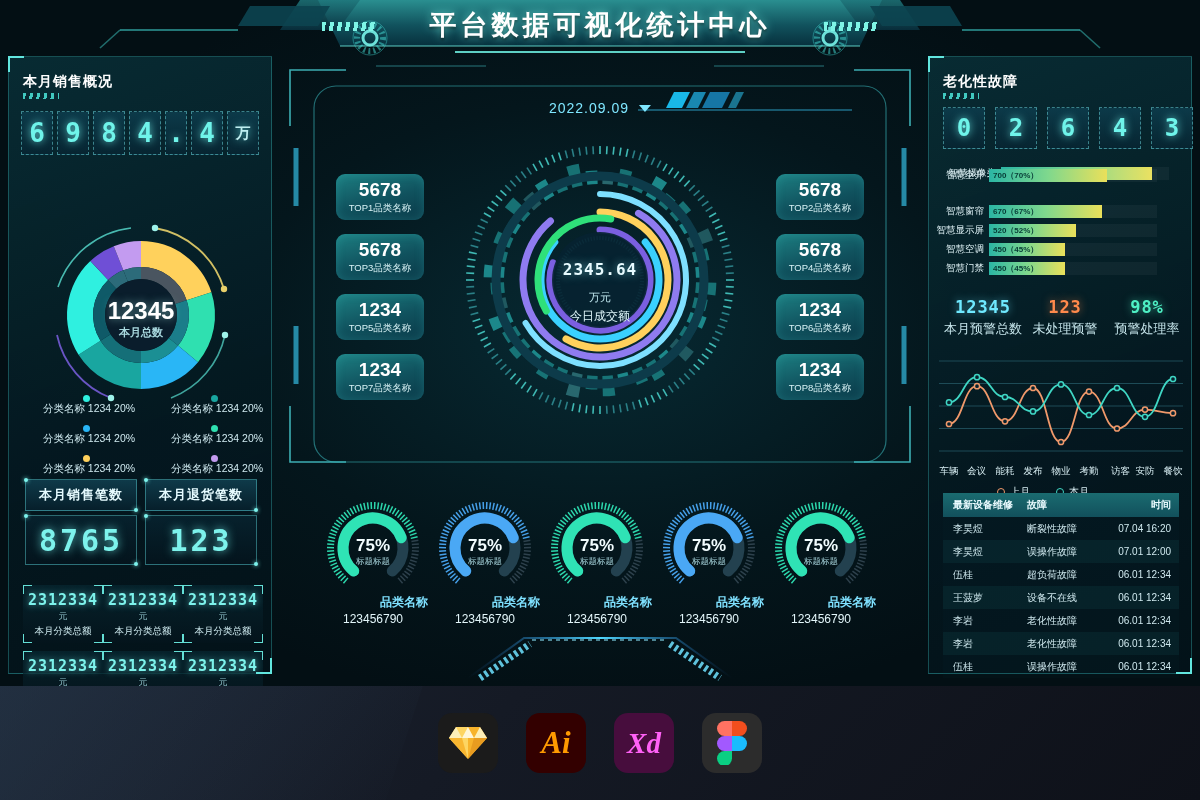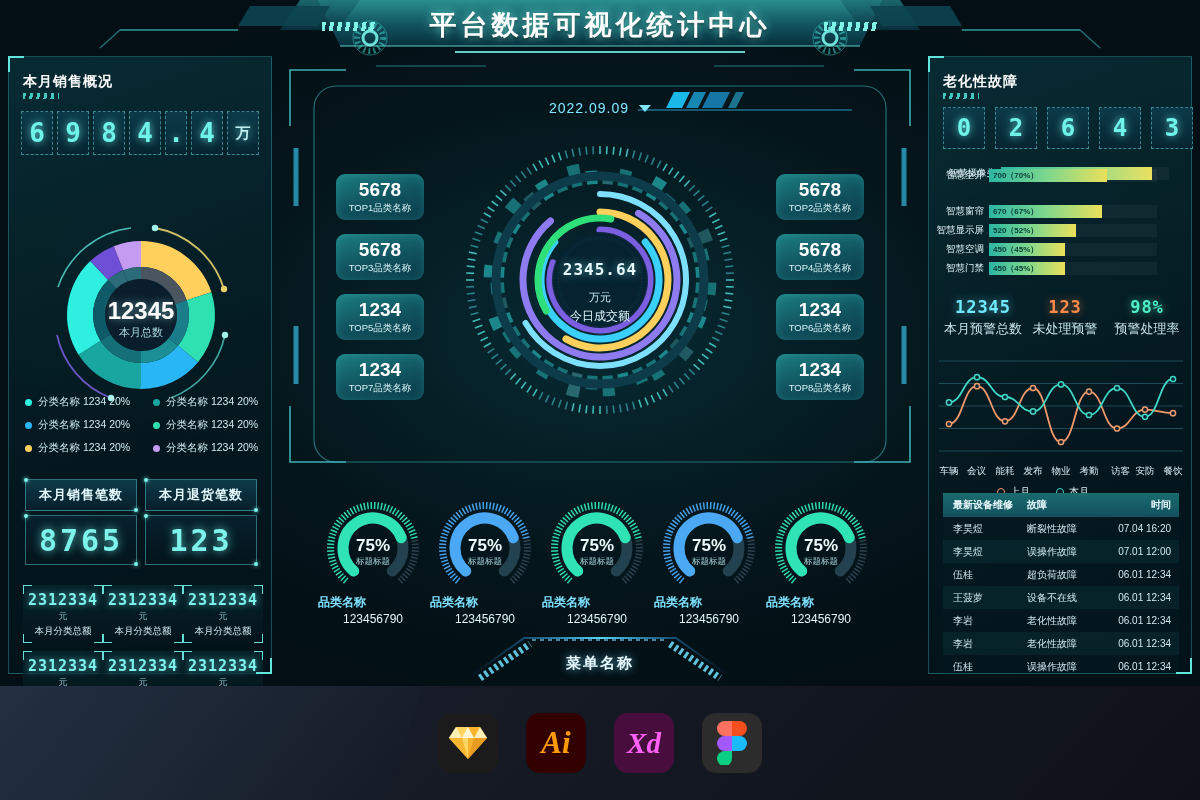--- a/index.html
+++ b/index.html
@@ -106,25 +106,25 @@
 
   
   .donut-wrap { position: absolute; }
   .donut-center-val {
     position: absolute; width: 100%; text-align: center;
     font-size: 24px; color: #fff; font-weight: 600;
     text-shadow: 0 0 8px rgba(180,255,250,.5);
   }
   .donut-center-lbl {
     position: absolute; width: 100%; text-align: center;
-    font-size: 11px; color: #a9d9df;
+    font-size: 11px; color: #a9d9df; font-weight: bold;
   }
 
   .legend { position: absolute; display: grid; grid-template-columns: 128px 128px; row-gap: 9px; }
-  .legend-item { display: flex; align-items: center; font-size: 10.5px; color: #cfe9ef; }
+  .legend-item { display: flex; align-items: center; font-size: 10.5px; color: #cfe9ef; flex-direction: column; }
   .legend-dot { width: 7px; height: 7px; border-radius: 50%; margin-right: 6px; flex: none; }
 
   
   .lbl-box {
     position: absolute;
     background: linear-gradient(180deg, rgba(16,62,78,.9), rgba(7,32,44,.9));
     border: 1px solid rgba(90,210,215,.45);
     display: flex; align-items: center; justify-content: center;
     font-size: 13px; color: #e6fbff; font-weight: bold; letter-spacing: 1px;
   }
@@ -190,21 +190,21 @@
     font-size: 16px; font-weight: bold; color: #e8fbff;
     text-shadow: 0 0 10px rgba(140,250,255,.6); letter-spacing: 1px;
   }
   .radial-sub1 { position:absolute; width:100%; text-align:center; font-size:11px; color:#bfe6ee; }
   .radial-sub2 { position:absolute; width:100%; text-align:center; font-size:12px; color:#dff6fa; }
 
   
   .gauge-wrap { position: absolute; width: 110px; }
   .g-pct { position:absolute; width:100%; text-align:center; font-size:17px; color:#f2fdff; font-weight:600;}
   .g-sub { position:absolute; width:100%; text-align:center; font-size:8.5px; color:#a9d6de;}
-  .g-name { position:absolute; width:100%; text-align:left; font-size:12px; color:#7fe1ff; font-weight:bold;}
+  .g-name { position:absolute; width:100%; text-align:right; font-size:12px; color:#7fe1ff; font-weight:bold;}
   .g-num { position:absolute; width:100%; text-align:center; font-size:12px; color:#e3f6fa;}
 
   .menu-bar {
     position: absolute; left: 462px; top: 634px; width: 276px; height: 48px; z-index: 9;
   }
   .menu-label {
     position:absolute; width:100%; text-align:center; top: 20px;
     font-size: 15px; font-weight: bold; color:#eafaff; letter-spacing:2px;
     text-shadow: 0 0 8px rgba(120,220,255,.7);
   }
@@ -1198,21 +1198,20 @@
           <stop offset="0%" stop-color="#1e6fd0" stop-opacity="0"></stop>
           <stop offset="50%" stop-color="#4fd8ff" stop-opacity="1"></stop>
           <stop offset="100%" stop-color="#1e6fd0" stop-opacity="0"></stop>
         </linearGradient>
       </defs>
       <path d="M6,44 L62,4 L214,4 L270,44" fill="none" stroke="url(#mbg)" stroke-width="2"></path>
       <path d="M18,44 L68,10" stroke="#6fe2ff" stroke-width="7" stroke-dasharray="3 3" opacity=".85"></path>
       <path d="M208,10 L258,44" stroke="#6fe2ff" stroke-width="7" stroke-dasharray="3 3" opacity=".85"></path>
       <path d="M70,6 H206" stroke="#8fe9ff" stroke-width="1.4" stroke-dasharray="4 4" opacity=".7"></path>
     </svg>
-    <div class="menu-label">菜单名称</div>
   </div>
 
   <div class="panel panel-right">
     <div class="sec-title" style="left:14px; top:16px;">老化性故障</div>
 
     <div class="digit-row" id="right-digits" style="left:14px; top:50px;">
         <div class="digit" style="width: 42px; height: 42px; font-size: 24px; margin-right: 6px;">0</div>
         <div class="digit" style="width: 42px; height: 42px; font-size: 24px; margin-right: 6px;">2</div>
         <div class="digit" style="width: 42px; height: 42px; font-size: 24px; margin-right: 6px;">6</div>
         <div class="digit" style="width: 42px; height: 42px; font-size: 24px; margin-right: 6px;">4</div>

